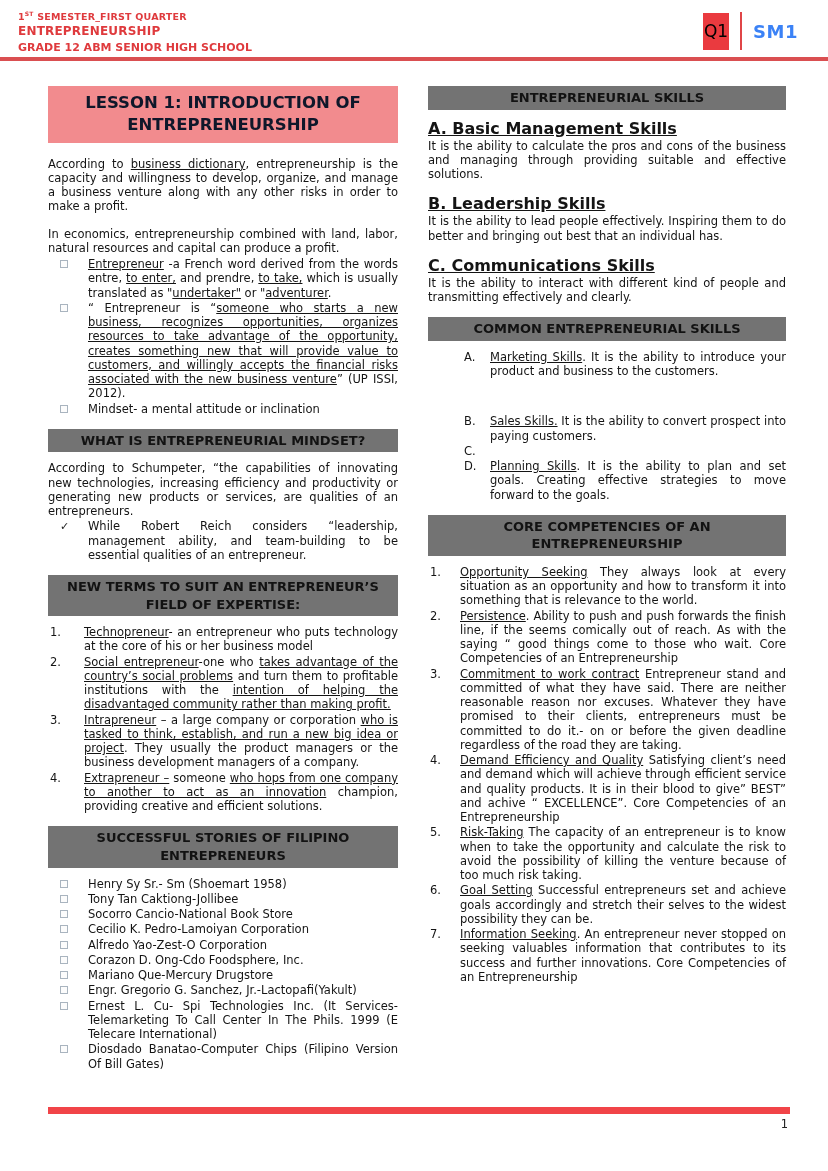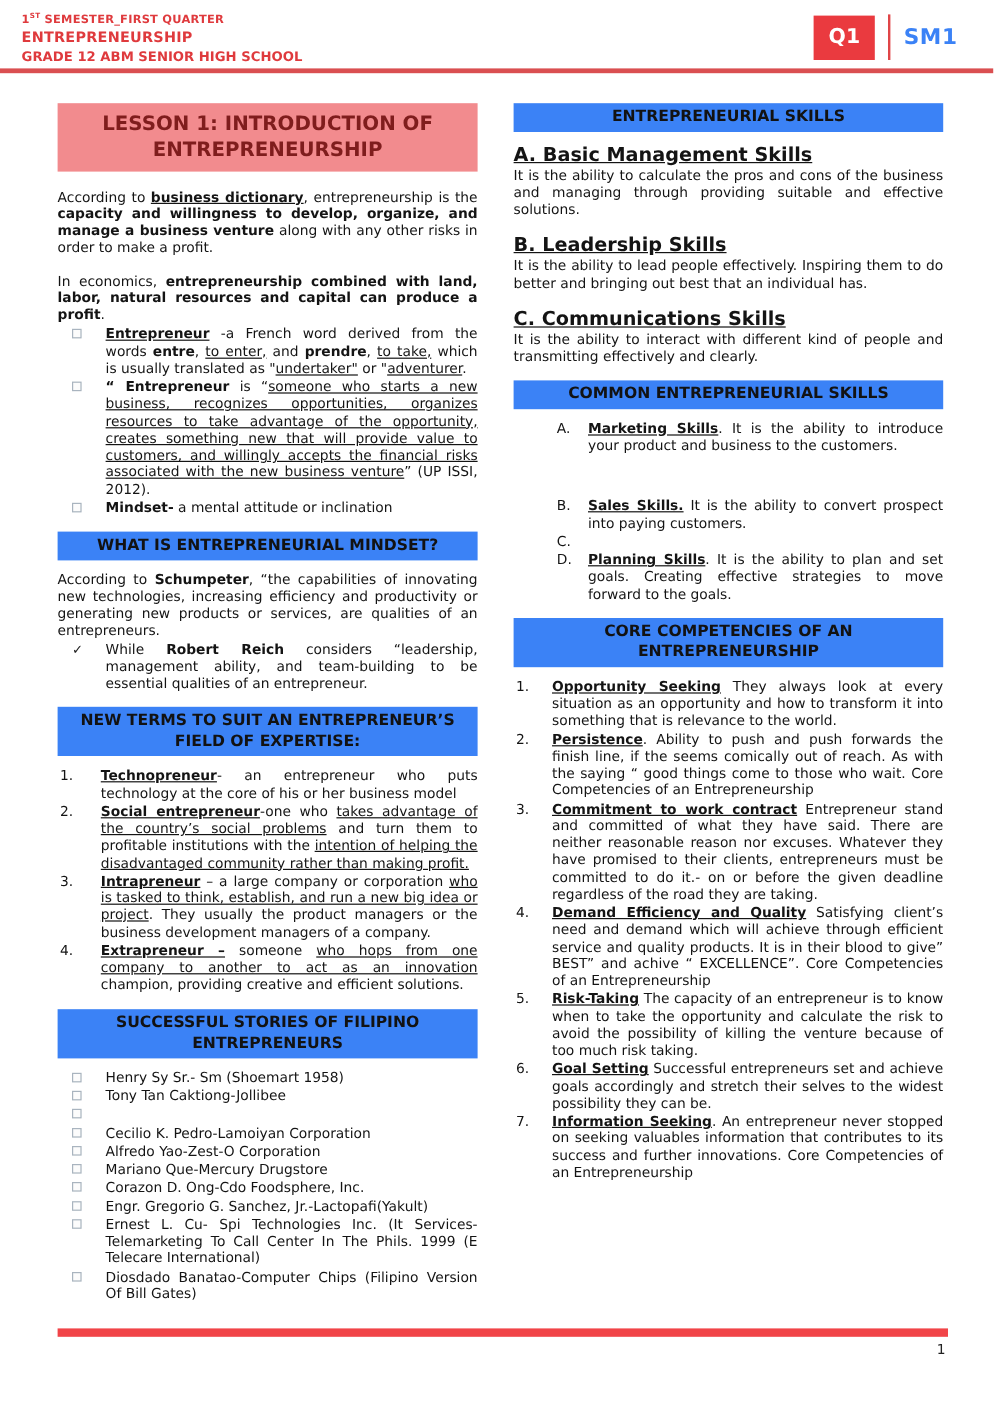--- a/index.html
+++ b/index.html
@@ -15,46 +15,46 @@
 
   
   .header { position: relative; padding: 10px 18px 0 18px; height: 56px; }
   .hdr-left { color: #df3a3d; }
   .hdr-line1 { font-size: 9.5px; font-weight: bold; letter-spacing: .2px; }
   .hdr-line1 sup { font-size: 6px; }
   .hdr-title { font-size: 12px; font-weight: bold; margin-top: 2px; letter-spacing: .2px; }
   .hdr-sub { font-size: 11px; font-weight: bold; margin-top: 3px; }
   .badge-group { position: absolute; top: 12px; right: 30px; display: flex; align-items: center; gap: 11px; }
   .q1-badge {
-    width: 51px; height: 37px; background: #ea3a3f; color: #ffffff;
-    font-weight: bold; font-size: 17px; display: flex; align-items: center; justify-content: center;
+    width: 26px; height: 37px; background: #ea3a3f; color: #000000;
+    font-weight: normal; font-size: 17px; display: flex; align-items: center; justify-content: center;
   }
   .badge-divider { width: 2px; height: 38px; background: #e04547; }
   .sm1 { color: #3b82f6; font-weight: bold; font-size: 18px; letter-spacing: .5px; }
   .header-rule { height: 4px; background: #da4f51; width: 100%; margin-top: 1px; }
 
   
   .content { display: flex; padding: 25px 0 0 48px; gap: 30px; }
   .col { width: 350px; }
   .col.right { width: 358px; }
 
   .lesson-box {
-    background: #f28b8e; color: #7f1d1d; text-align: center;
+    background: #f28b8e; color: #0f172a; text-align: center;
     font-weight: bold; font-size: 16.5px; line-height: 1.35; padding: 6px 10px;
     margin-bottom: 14px;
   }
   .section-header {
-    background: #3b82f6; color: #121212; text-align: center;
+    background: #737373; color: #121212; text-align: center;
     font-weight: bold; font-size: 13px; line-height: 1.35; padding: 3px 8px;
     margin: 13px 0 9px 0;
   }
   .section-header .sub { font-weight: bold; }
 
   p.body { font-size: 11.5px; line-height: 1.24; text-align: justify; margin: 0 0 13px 0; }
-  .b { font-weight: bold; margin-top: 12px; }
+  .b { font-weight: normal; margin-top: 12px; }
   .u { text-decoration: underline; }
 
   
   .list { margin: 0 0 4px 0; }
   .list-item { display: flex; font-size: 11.5px; line-height: 1.24; margin-bottom: 1px; }
   .list-item .txt { flex: 1; text-align: justify; }
   .marker-col { flex: 0 0 40px; padding-left: 12px; }
   .num-col { flex: 0 0 36px; padding-left: 2px; }
   .letter-col { flex: 0 0 62px; padding-left: 36px; }
   .corenum-col { flex: 0 0 32px; padding-left: 2px; }
@@ -156,36 +156,37 @@
       <div class="list-item">
             <span class="marker-col"><span class="square"></span></span>
             <span class="txt">Henry Sy Sr.- Sm (Shoemart 1958)</span>
           </div>
           <div class="list-item">
             <span class="marker-col"><span class="square"></span></span>
             <span class="txt">Tony Tan Caktiong-Jollibee</span>
           </div>
           <div class="list-item">
             <span class="marker-col"><span class="square"></span></span>
+            <span class="txt">Socorro Cancio-National Book Store</span>
           </div>
           <div class="list-item">
             <span class="marker-col"><span class="square"></span></span>
             <span class="txt">Cecilio K. Pedro-Lamoiyan Corporation</span>
           </div>
           <div class="list-item">
             <span class="marker-col"><span class="square"></span></span>
             <span class="txt">Alfredo Yao-Zest-O Corporation</span>
           </div>
           <div class="list-item">
             <span class="marker-col"><span class="square"></span></span>
+            <span class="txt">Corazon D. Ong-Cdo Foodsphere, Inc.</span>
+          </div>
+          <div class="list-item">
+            <span class="marker-col"><span class="square"></span></span>
             <span class="txt">Mariano Que-Mercury Drugstore</span>
-          </div>
-          <div class="list-item">
-            <span class="marker-col"><span class="square"></span></span>
-            <span class="txt">Corazon D. Ong-Cdo Foodsphere, Inc.</span>
           </div>
           <div class="list-item">
             <span class="marker-col"><span class="square"></span></span>
             <span class="txt">Engr. Gregorio G. Sanchez, Jr.-Lactopafi(Yakult)</span>
           </div>
           <div class="list-item">
             <span class="marker-col"><span class="square"></span></span>
             <span class="txt">Ernest L. Cu- Spi Technologies Inc. (It Services-Telemarketing To Call Center In The Phils. 1999 (E Telecare International)</span>
           </div>
           <div class="list-item">

